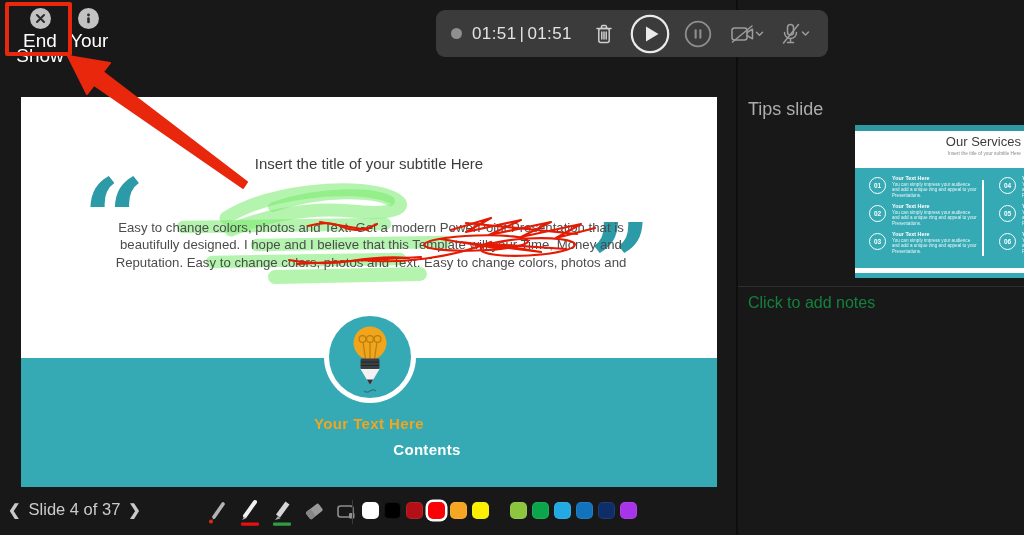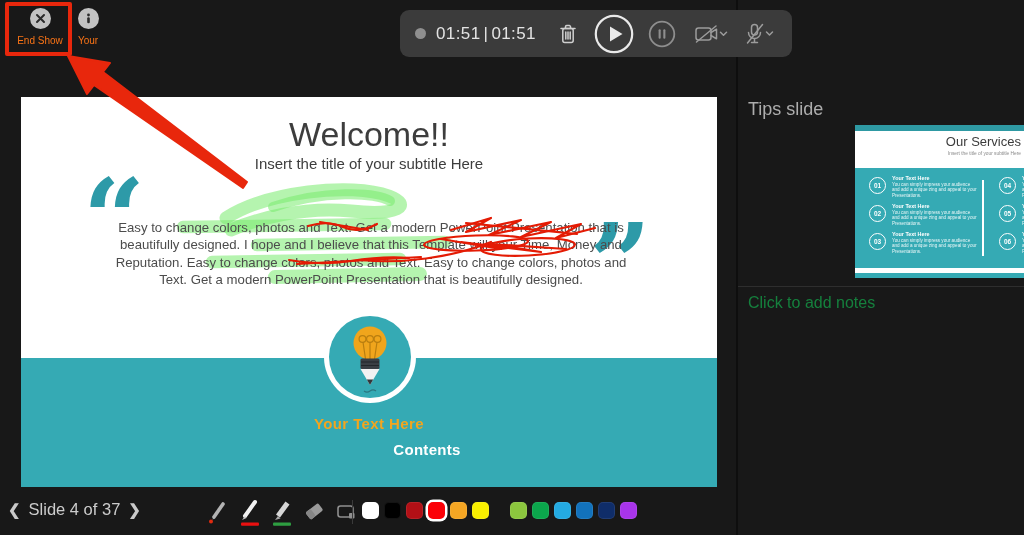--- a/index.html
+++ b/index.html
@@ -6,39 +6,39 @@
   html,body { width:1024px; height:535px; }
   body {
     position:relative; overflow:hidden;
     background:#181818;
     font-family:"Liberation Sans", sans-serif;
     -webkit-font-smoothing:antialiased;
   }
   .abs { position:absolute; }
 
   
-  .tl-btn { position:absolute; top:8px; text-align:center; color:#f97316; font-size:10px; cursor:default; }
+  .tl-btn { position:absolute; top:8px; text-align:center; color:#ffffff; font-size:19px; cursor:default; }
   .tl-btn .circ {
     width:21px; height:21px; border-radius:50%; background:#c2c2c2;
     display:flex; align-items:center; justify-content:center; margin:0 auto 4px auto;
   }
   #end-show { left:10px; width:60px; }
   #tips { left:70px; width:36px; }
   .tl-label { display:block; line-height:15px; }
 
   
   #anno-box {
     left:5px; top:2px; width:67px; height:54px;
     border:4px solid #e8270c; border-radius:2px; z-index:60;
   }
   #anno-arrow { left:0; top:0; width:300px; height:220px; z-index:59; pointer-events:none; }
 
   
   #recorder {
-    left:400px; top:10px; width:392px; height:47px;
+    left:436px; top:10px; width:392px; height:47px;
     background:#3b3b3b; border-radius:9px;
     display:flex; align-items:center; padding:0 17px 0 15px; z-index:20;
   }
   .rec-dot { width:11px; height:11px; border-radius:50%; background:#8f8f8f; margin-right:10px; }
   .timer { color:#e3e3e3; font-size:17px; letter-spacing:.4px; display:flex; gap:3px; }
   .toolbtn { display:flex; align-items:center; justify-content:center; }
   #trash-btn { margin-left:22px; }
   #play-btn  { margin-left:16px; }
   #pause-btn { margin-left:14px; }
   #camera-btn { margin-left:auto; }
@@ -167,40 +167,38 @@
       <rect x="8.5" y="1.5" width="6" height="10.5" rx="3"></rect>
       <path d="M5.5 9.5 a6 6 0 0 0 12 0"></path>
       <path d="M11.5 16 v3.2 M8.5 19.5 h6"></path>
       <path d="M4.5 20 L19.5 1.5"></path>
       <path d="M23.5 9 L26.5 12 L29.5 9"></path>
     </svg>
   </span>
 </div>
 
 <div id="slide" class="abs">
-  <div id="slide-title" class="abs">Welcome!!</div>
   <div id="slide-subtitle" class="abs">Insert the title of your subtitle Here</div>
 
   <svg id="green-ink" class="abs" width="696" height="390" viewBox="0 0 696 390" fill="none" stroke="rgba(120,235,110,0.55)" stroke-linecap="round">
     <path d="M 205,121 C 245,95 330,85 368,99 C 392,108 378,119 330,114 C 282,109 235,122 210,133" stroke-width="13"></path>
     <path d="M 252,110 C 302,93 355,95 369,104" stroke-width="10"></path>
     <path d="M 162,130 L 364,127" stroke-width="12.5"></path>
     <path d="M 236,148 L 424,145" stroke-width="12.5"></path>
     <path d="M 191,165 L 379,162" stroke-width="12.5"></path>
     <path d="M 254,180 L 399,177" stroke-width="14"></path>
   </svg>
 
   <div id="quote-open" class="abs quote">“</div>
   <div id="quote-close" class="abs quote">”</div>
 
   <div id="slide-body" class="abs">
     <div>Easy to change colors, photos and Text. Get a modern PowerPoint  Presentation that is</div>
     <div>beautifully designed. I hope and I believe that this Template will your Time, Money and</div>
     <div>Reputation. Easy to change colors, photos and Text. Easy to change colors, photos and</div>
-    <div>Text. Get a modern PowerPoint  Presentation that is beautifully designed.</div>
   </div>
 
   <svg id="red-ink" class="abs" width="696" height="390" viewBox="0 0 696 390" fill="none" stroke="#e41b04" stroke-width="2.2" stroke-linecap="round" stroke-linejoin="round">
     <path d="M 201,72 L 223,87"></path>
     <path d="M 287,129 q 20,-6 35,1 t 34,-3"></path>
     <path d="M 299,125 L 347,133"></path>
     <path d="M 430,133 L 470,121 L 445,135 L 500,123 L 468,138 L 530,125 L 500,140 L 560,127 L 535,141 L 574,131"></path>
     <path d="M 445,126 L 556,137"></path>
     <ellipse cx="455" cy="146" rx="52" ry="7.5" transform="rotate(-2 455 146)"></ellipse>
     <ellipse cx="507" cy="150" rx="47" ry="8.5" transform="rotate(-3 507 150)"></ellipse>

